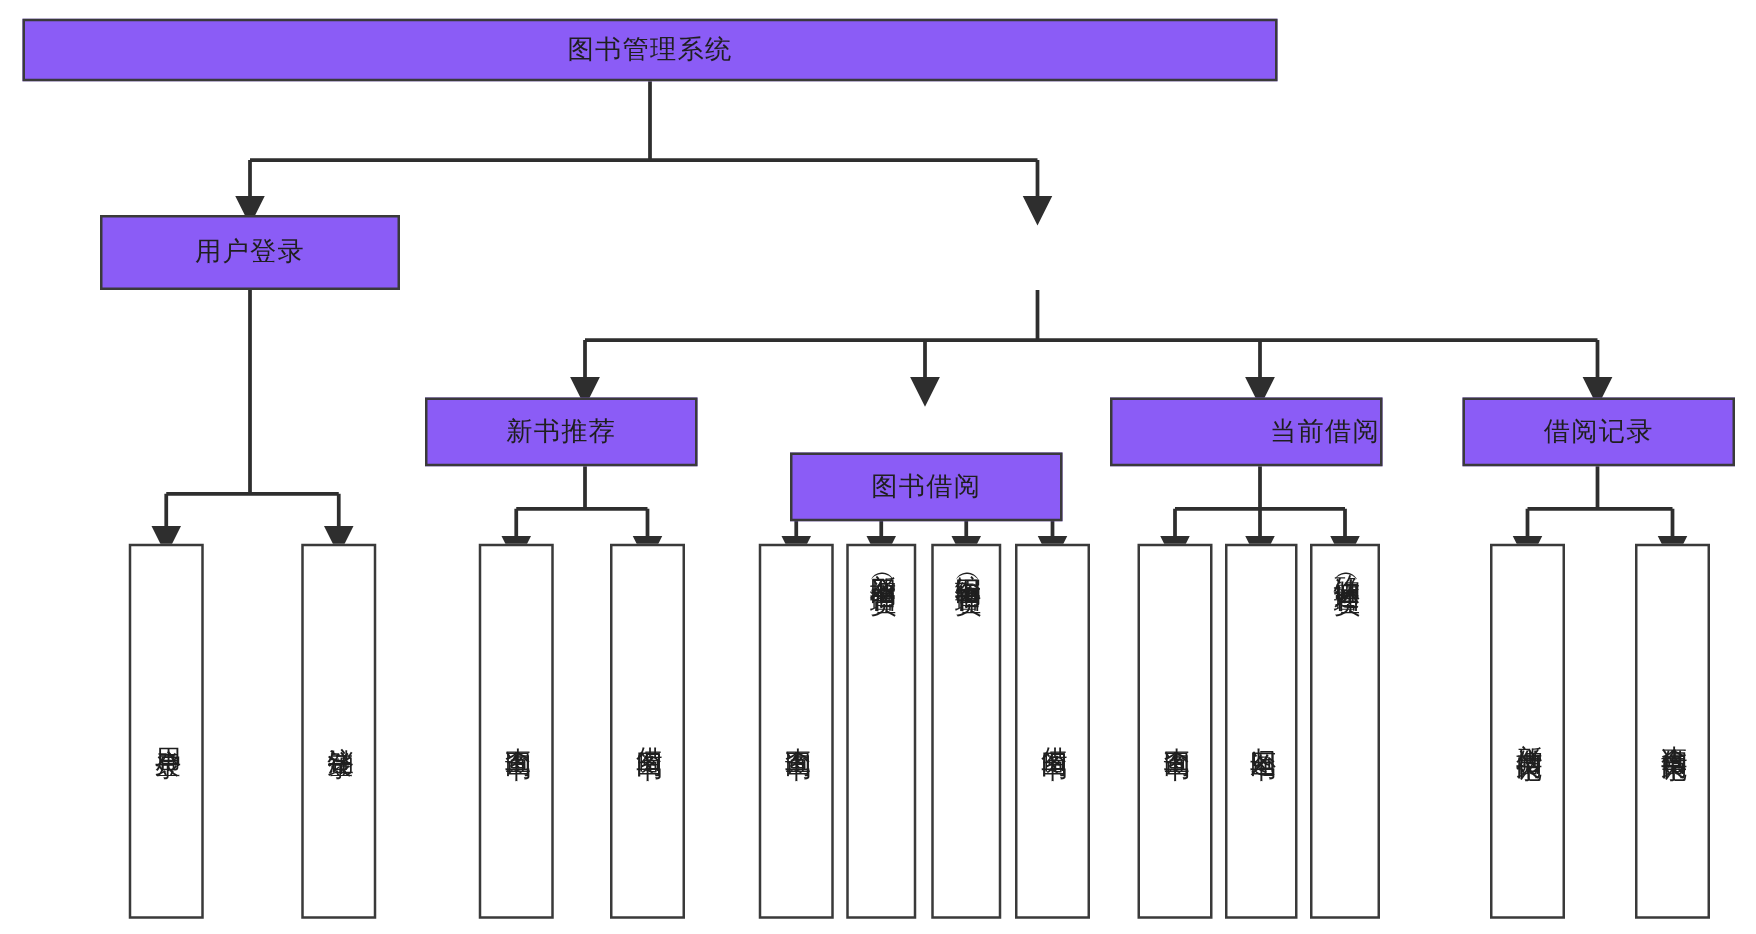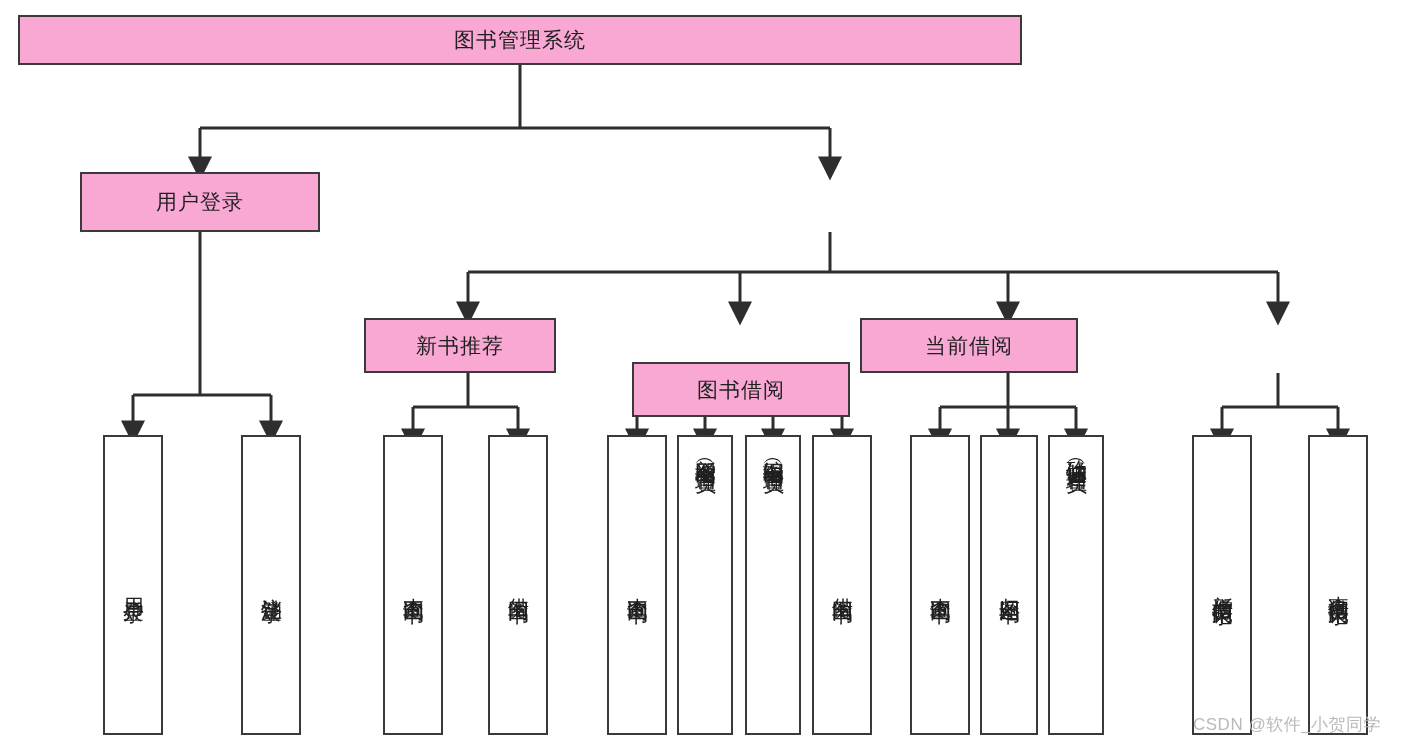--- a/index.html
+++ b/index.html
@@ -1,21 +1,21 @@
 <!DOCTYPE html>
 <html><head>
 <meta charset="utf-8">
 <style>
   html,body{margin:0;padding:0;background:#fff;}
   body{width:1405px;height:747px;position:relative;overflow:hidden;
        font-family:"Liberation Sans","DejaVu Sans",sans-serif;color:#1a1a1a;}
   #canvas{position:absolute;left:0;top:0;width:1405px;height:747px;}
   svg.links{position:absolute;left:0;top:0;width:1405px;height:747px;pointer-events:none;}
 
-  .node{position:absolute;box-sizing:border-box;background:#f9a8d4;
+  .node{position:absolute;box-sizing:border-box;background:#8b5cf6;
         border:2.5px solid #3a3a3a;display:flex;align-items:center;justify-content:center;}
   .node .lbl{font-size:21px;line-height:1.2;letter-spacing:1px;white-space:nowrap;color:#1f1f1f;}
 
   .leaf{position:absolute;box-sizing:border-box;background:#fff;
         border:2.5px solid #3a3a3a;display:flex;justify-content:center;}
   .leaf .vlbl{writing-mode:vertical-rl;text-orientation:upright;
        font-size:21px;line-height:1.28;letter-spacing:2px;color:#1f1f1f;}
   .leaf.center{align-items:center;}
   .leaf.top{align-items:flex-start;padding-top:6px;}
 
@@ -78,28 +78,31 @@
   </svg>
 
   <div class="node" style="left:18px;top:15px;width:1004px;height:50px;">
     <span class="lbl">图书管理系统</span>
   </div>
 
   <div class="node" style="left:80px;top:172px;width:240px;height:60px;">
     <span class="lbl">用户登录</span>
   </div>
 
-  <div class="node" style="left:364px;top:318px;width:192px;height:55px;">
+  <div class="node" style="left:340px;top:318px;width:218px;height:55px;">
     <span class="lbl">新书推荐</span>
   </div>
   <div class="node" style="left:632px;top:318px;width:218px;height:55px;margin-top:44px;">
     <span class="lbl">图书借阅</span>
   </div>
-  <div class="node" style="left:860px;top:318px;width:218px;height:55px;">
+  <div class="node" style="left:888px;top:318px;width:218px;height:55px;justify-content:flex-end;">
     <span class="lbl">当前借阅</span>
+  </div>
+  <div class="node" style="left:1170px;top:318px;width:218px;height:55px;">
+    <span class="lbl">借阅记录</span>
   </div>
 
   <div class="leaf center" style="left:103px;top:435px;width:60px;height:300px;">
     <span class="vlbl">用户登录</span>
   </div>
   <div class="leaf center" style="left:241px;top:435px;width:60px;height:300px;">
     <span class="vlbl">注销登录</span>
   </div>
 
   <div class="leaf center" style="left:383px;top:435px;width:60px;height:300px;">
@@ -132,14 +135,13 @@
     <span class="vlbl">确认归还（管理员）</span>
   </div>
 
   <div class="leaf center" style="left:1192px;top:435px;width:60px;height:300px;">
     <span class="vlbl">新增借阅记录</span>
   </div>
   <div class="leaf center" style="left:1308px;top:435px;width:60px;height:300px;">
     <span class="vlbl">查询借阅记录</span>
   </div>
 
-  <div class="watermark">CSDN @软件_小贺同学</div>
 </div>
 
 </body></html>

